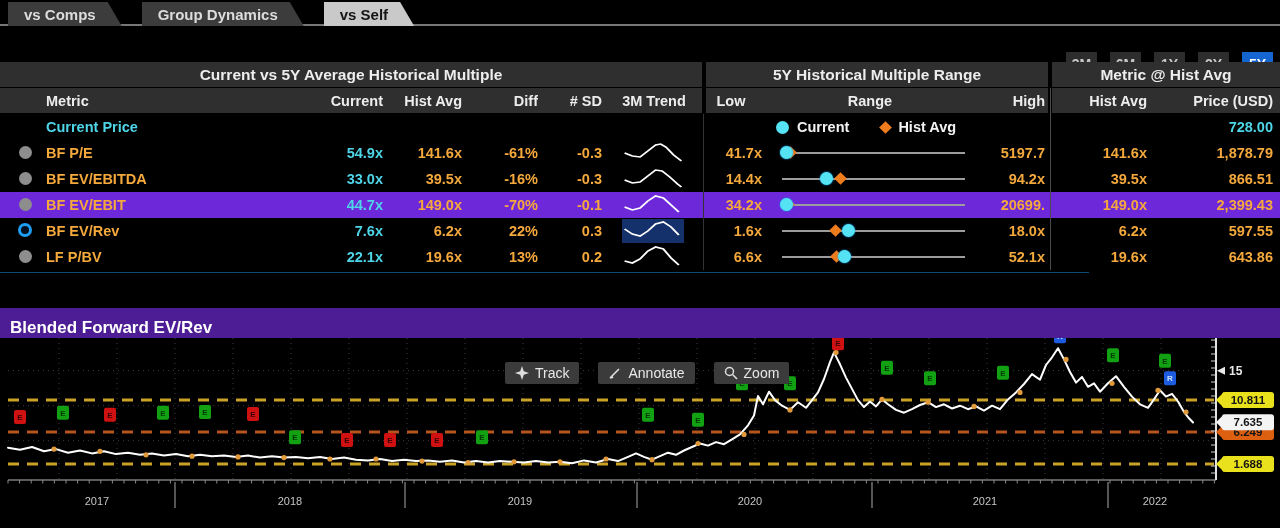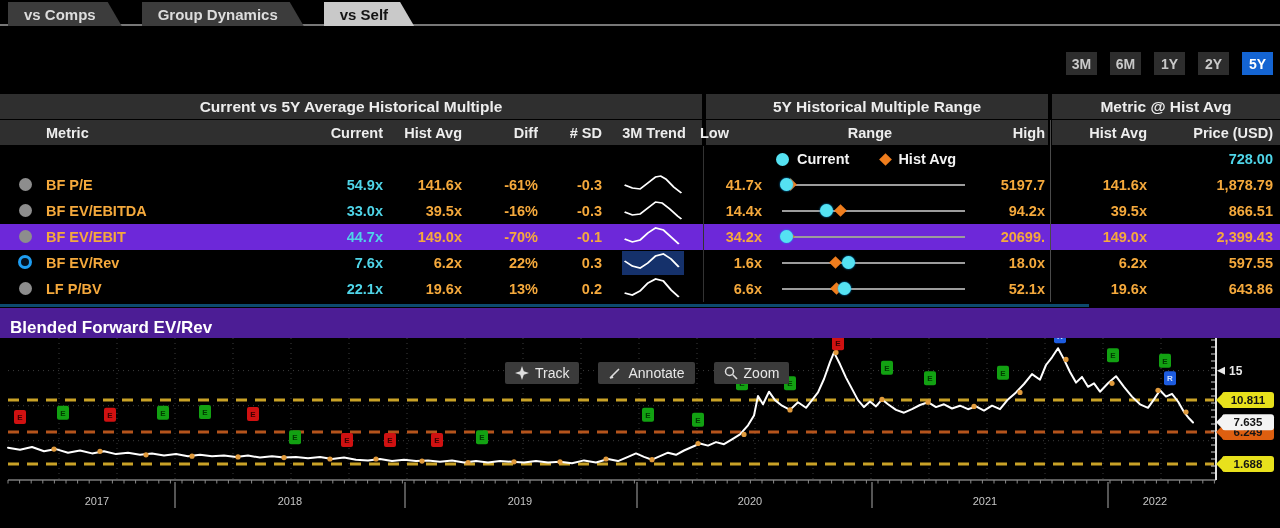--- a/index.html
+++ b/index.html
@@ -11,21 +11,21 @@
   .tab{height:24px;margin-top:2px;padding:0 26px 0 16px;display:flex;align-items:center;
        font-size:15px;font-weight:bold;color:#ddd;background:#3c3c3c;
        clip-path:polygon(0 0,calc(100% - 14px) 0,100% 100%,0 100%);}
   .tab.active{background:#c9c9c9;color:#141414;}
   
   .ranges{position:absolute;top:52px;right:7px;display:flex;gap:13px;}
   .rbtn{width:31px;height:23px;background:#2d2d2d;color:#c9c9c9;display:flex;align-items:center;
         justify-content:center;font-size:14px;font-weight:bold;cursor:default;}
   .rbtn.active{background:#1464d2;color:#fff;}
   
-  .tbl{position:absolute;top:94px;left:0;width:1089px;height:210px;border-bottom:3px solid #0c4a6e;}
+  .tbl{position:absolute;top:62px;left:0;width:1089px;height:210px;border-bottom:1px solid #0c4a6e;}
   .ghrow,.chrow{position:absolute;left:0;width:1280px;height:25px;}
   .ghrow{top:0;} .chrow{top:26px;padding-left:16px;}
   .gcell{position:absolute;top:0;height:25px;background:#2f2f2f;color:#ededed;font-size:15.5px;
          font-weight:bold;display:flex;align-items:center;justify-content:center;}
   .chbg{position:absolute;top:0;height:25px;background:#2f2f2f;}
   .g1{left:0;width:702px;} .g2{left:706px;width:342px;} .g3{left:1052px;width:228px;}
   .rows{position:absolute;top:52px;left:0;width:1280px;}
   .trow{position:relative;width:1280px;height:26px;}
   .trow.hl{background:#6d28d9;}
   .cell{position:absolute;top:0;height:26px;line-height:26px;font-size:14.5px;font-weight:bold;
@@ -94,30 +94,31 @@
     <div class="chrow">
       <div class="chbg g1"></div>
       <div class="chbg g2"></div>
       <div class="chbg g3"></div>
       <div class="cell hdrc c-metric" style="color:#ededed">Metric</div>
       <div class="cell hdrc c-cur" style="text-align:right">Current</div>
       <div class="cell hdrc c-havg" style="text-align:right">Hist Avg</div>
       <div class="cell hdrc c-diff" style="text-align:right">Diff</div>
       <div class="cell hdrc c-sd" style="text-align:right"># SD</div>
       <div class="cell hdrc c-trend">3M Trend</div>
-      <div class="cell hdrc c-low" style="text-align:left">Low</div>
+      <div class="cell hdrc c-low" style="text-align:center">Low</div>
       <div class="cell hdrc c-range">Range</div>
       <div class="cell hdrc c-high" style="text-align:right">High</div>
       <div class="cell hdrc c-iavg" style="text-align:right">Hist Avg</div>
       <div class="cell hdrc c-price" style="text-align:right">Price (USD)</div>
     </div>
 
     <div class="rows">
 
       <div class="trow">
+        <div class="cell c-metric cyan">Current Price</div>
         <div class="cell c-range legend" style="left:776px">
           <span class="lg-dot"></span>
           <span>Current</span>
           <span class="lg-dia"></span>
           <span>Hist Avg</span>
         </div>
         <div class="cell c-price num cyan">728.00</div>
       </div>
 
       <div class="trow mrow">

